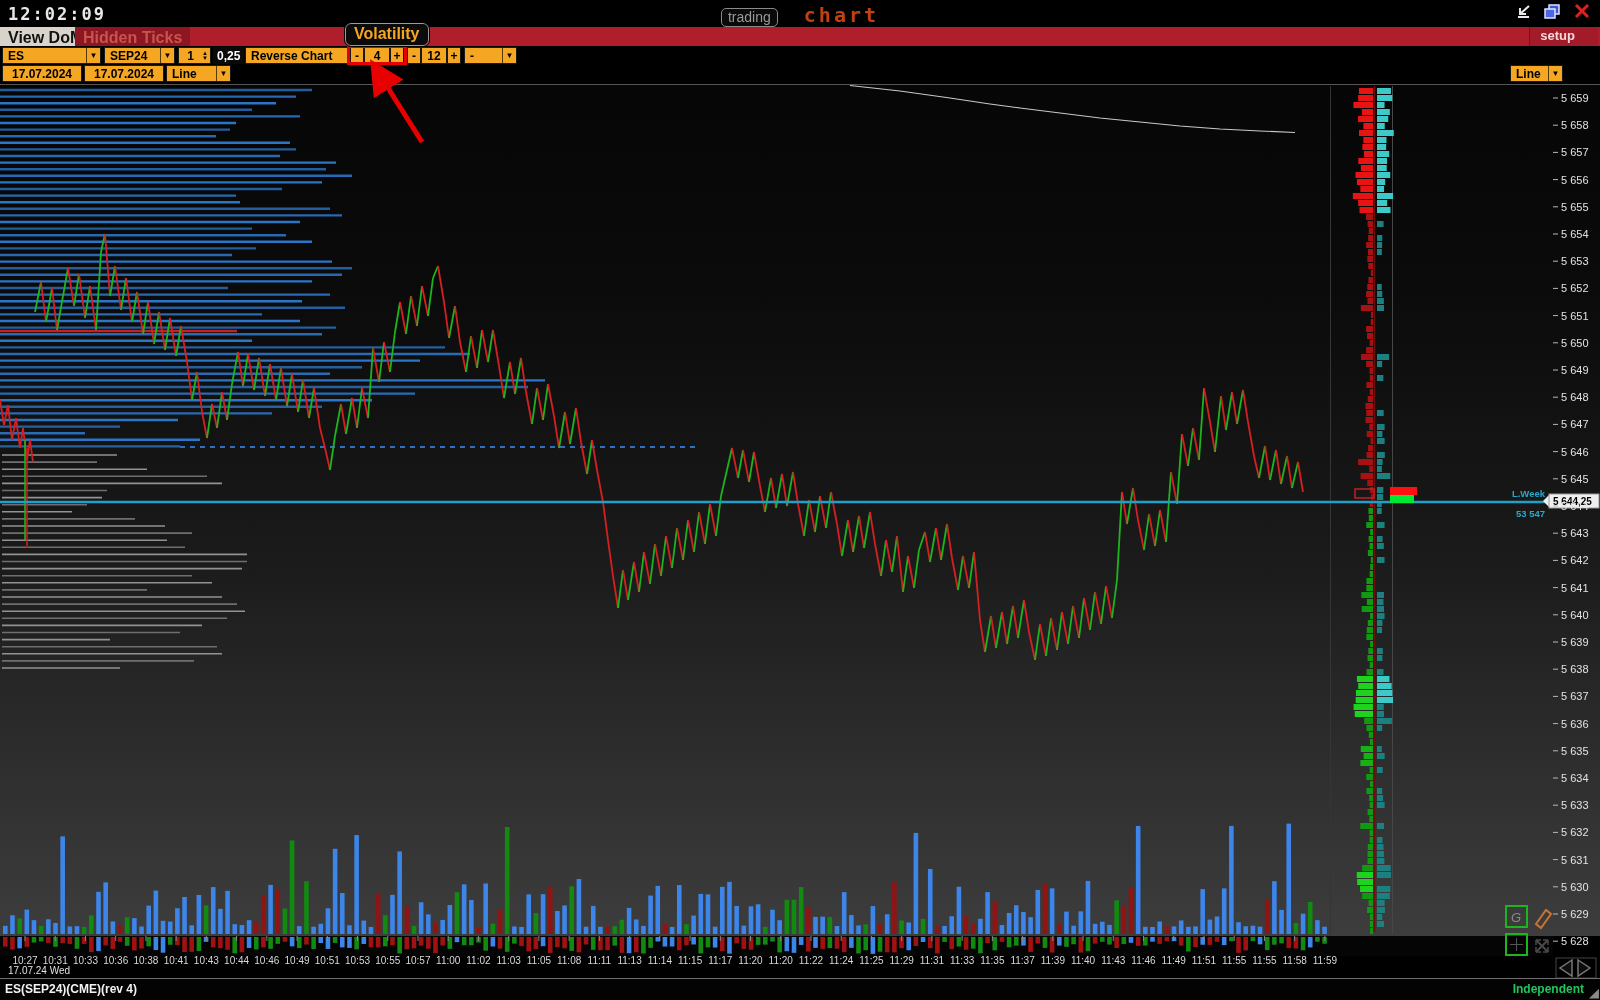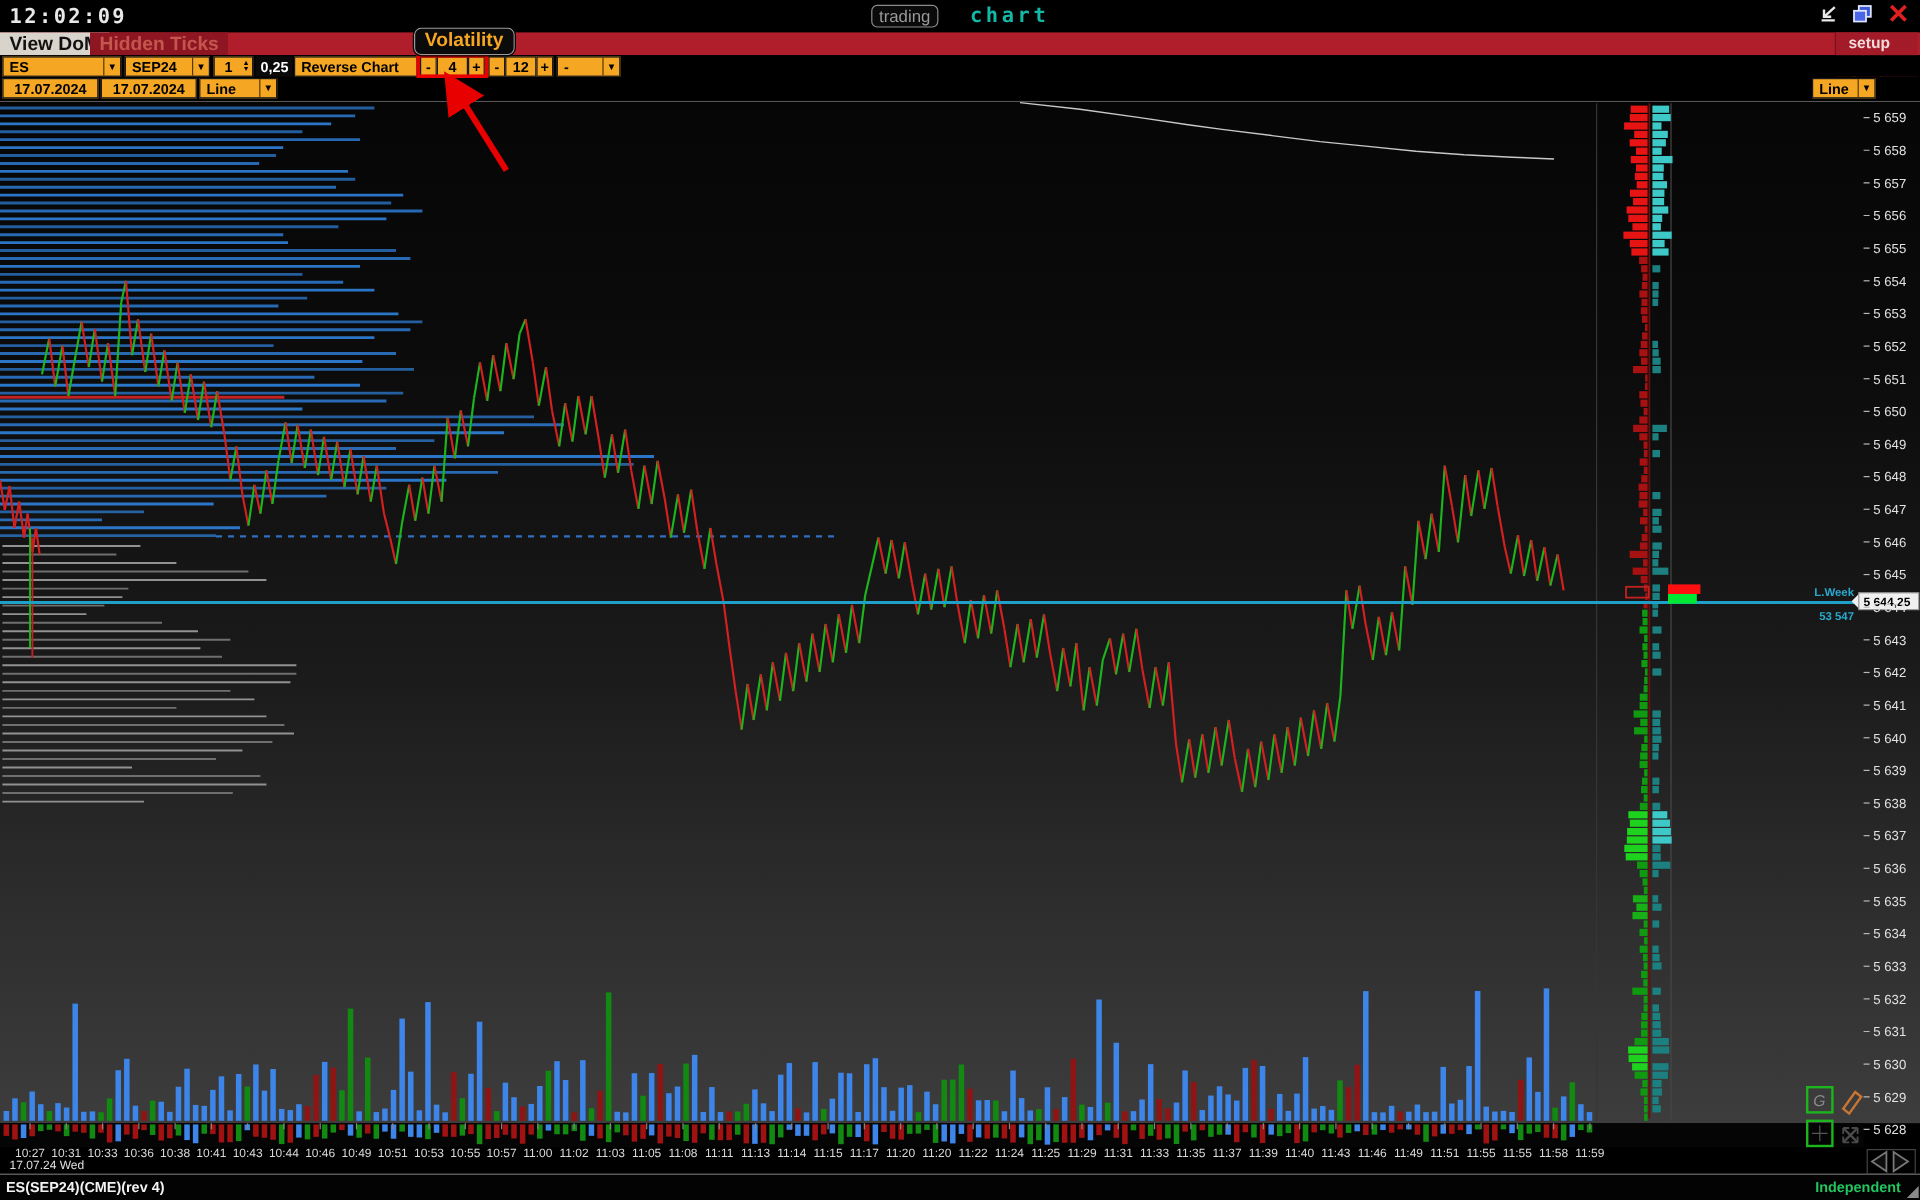--- a/index.html
+++ b/index.html
@@ -7,21 +7,21 @@
               font-family:"Liberation Sans", sans-serif; }
   #stage { position:relative; width:1600px; height:1000px; background:#000; }
 
   
   #titlebar { position:absolute; left:0; top:0; width:1600px; height:27px; background:#000; }
   #clock { position:absolute; left:8px; top:4px; color:#e8e8e8; font-family:"DejaVu Sans Mono",monospace;
            font-size:17px; font-weight:bold; letter-spacing:2px; }
   #title-center { position:absolute; left:0; top:3px; width:100%; text-align:center; }
   .title-badge { display:inline-block; border:1px solid #8a8a8a; border-radius:5px; color:#9a9a9a;
                  font-size:14px; padding:0 6px 1px 6px; margin-right:6px; background:#0a0a0a; }
-  .title-main { color:#14b8a6; font-family:"DejaVu Sans Mono",monospace; font-size:17px; font-weight:bold; letter-spacing:3px;margin-left:20px; }
+  .title-main { color:#c2410c; font-family:"DejaVu Sans Mono",monospace; font-size:20px; font-weight:bold; letter-spacing:3px;margin-left:20px; }
   #win-icons { position:absolute; right:10px; top:4px; display:flex; gap:12px; align-items:center; }
   .wicon { width:17px; height:15px; display:flex; align-items:center; justify-content:center; cursor:pointer; }
 
   
   #redbar { position:absolute; left:0; top:27px; width:1600px; height:19px; background:#b01e2c; }
   .tab { position:absolute; top:0; height:19px; font-size:16px; font-weight:bold; padding:2px 8px 0 8px; }
   #tab-viewdom { left:0; background:#d8d4cc; color:#111; }
   #tab-hidden { left:75px; background:#8e1622; color:#c4574d; }
   #right-btns { position:absolute; right:2px; top:0; height:19px; display:flex;flex-direction:column; }
   .rbtn { font-size:13px; font-weight:bold; padding:1px 10px 0 10px; color:#f3d9d9; border-left:1px solid #7c1018; background:#a31b28; }

